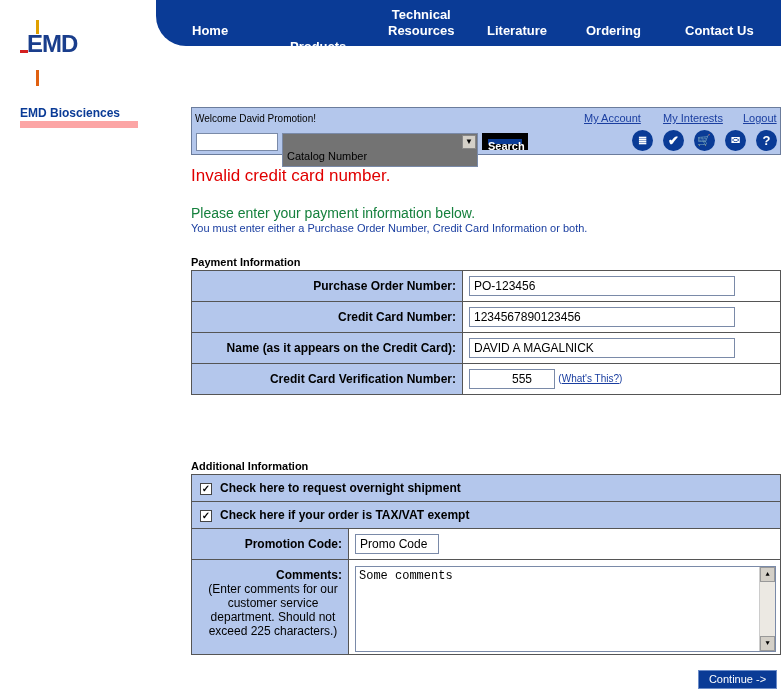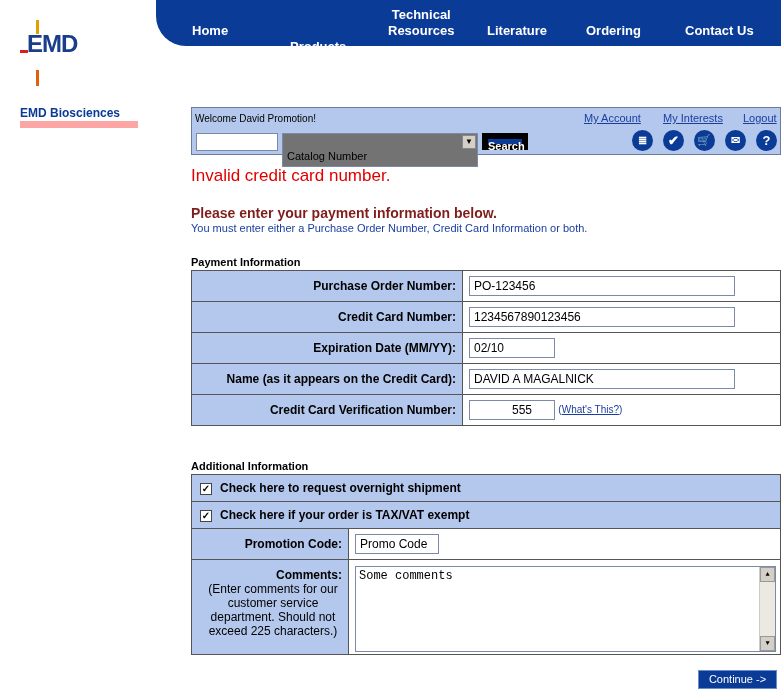--- a/index.html
+++ b/index.html
@@ -58,21 +58,21 @@
     background: #0a3b96; color: #fff; font-weight: bold; font-size: 11px;
     text-align: center; line-height: 15px; border: 6px solid #000000; cursor: pointer;
   }
   .ic {
     position: absolute; top: 22px; width: 21px; height: 21px; border-radius: 50%;
     background: #0a3b96; color: #fff; text-align: center; line-height: 21px;
     font-weight: bold; font-size: 13px; cursor: pointer;
   }
 
   .error { position: absolute; left: 191px; top: 166px; font-size: 17px; color: #e00000; }
-  .heading { position: absolute; left: 191px; top: 205px; font-size: 14px; font-weight: bold; color: #7f1d1d; }
+  .heading { position: absolute; left: 191px; top: 205px; font-size: 14px; font-weight: normal; color: #15803d; }
   .subheading { position: absolute; left: 191px; top: 222px; font-size: 11px; color: #1a3ea0; }
 
   .section-label { position: absolute; left: 191px; font-size: 11px; font-weight: bold; }
 
   table.form { position: absolute; left: 191px; border-collapse: collapse; }
   table.form td { border: 1px solid #555; padding: 0; height: 31px; }
   td.lbl { background: #b4c7ec; text-align: right; font-weight: bold; font-size: 12px; padding-right: 6px !important; }
   td.val { background: #fff; padding-left: 6px !important; }
   .field {
     display: inline-block; height: 20px; border: 1px solid #7a8aa8;
@@ -161,26 +161,20 @@
       <span class="field" style="width:266px;">PO-123456</span>
     </td>
   </tr>
   <tr>
     <td class="lbl">Credit Card Number:</td>
     <td class="val">
       <span class="field" style="width:266px;">1234567890123456</span>
     </td>
   </tr>
   <tr>
-    <td class="lbl">Expiration Date (MM/YY):</td>
-    <td class="val">
-      <span class="field" style="width:86px;">02/10</span>
-    </td>
-  </tr>
-  <tr>
     <td class="lbl">Name (as it appears on the Credit Card):</td>
     <td class="val">
       <span class="field" style="width:266px;">DAVID A MAGALNICK</span>
     </td>
   </tr>
   <tr>
     <td class="lbl">Credit Card Verification Number:</td>
     <td class="val">
       <span class="field" style="width:86px;padding-left:42px;">555</span>
       <span class="whats">(<a>What's This?</a>)</span>

